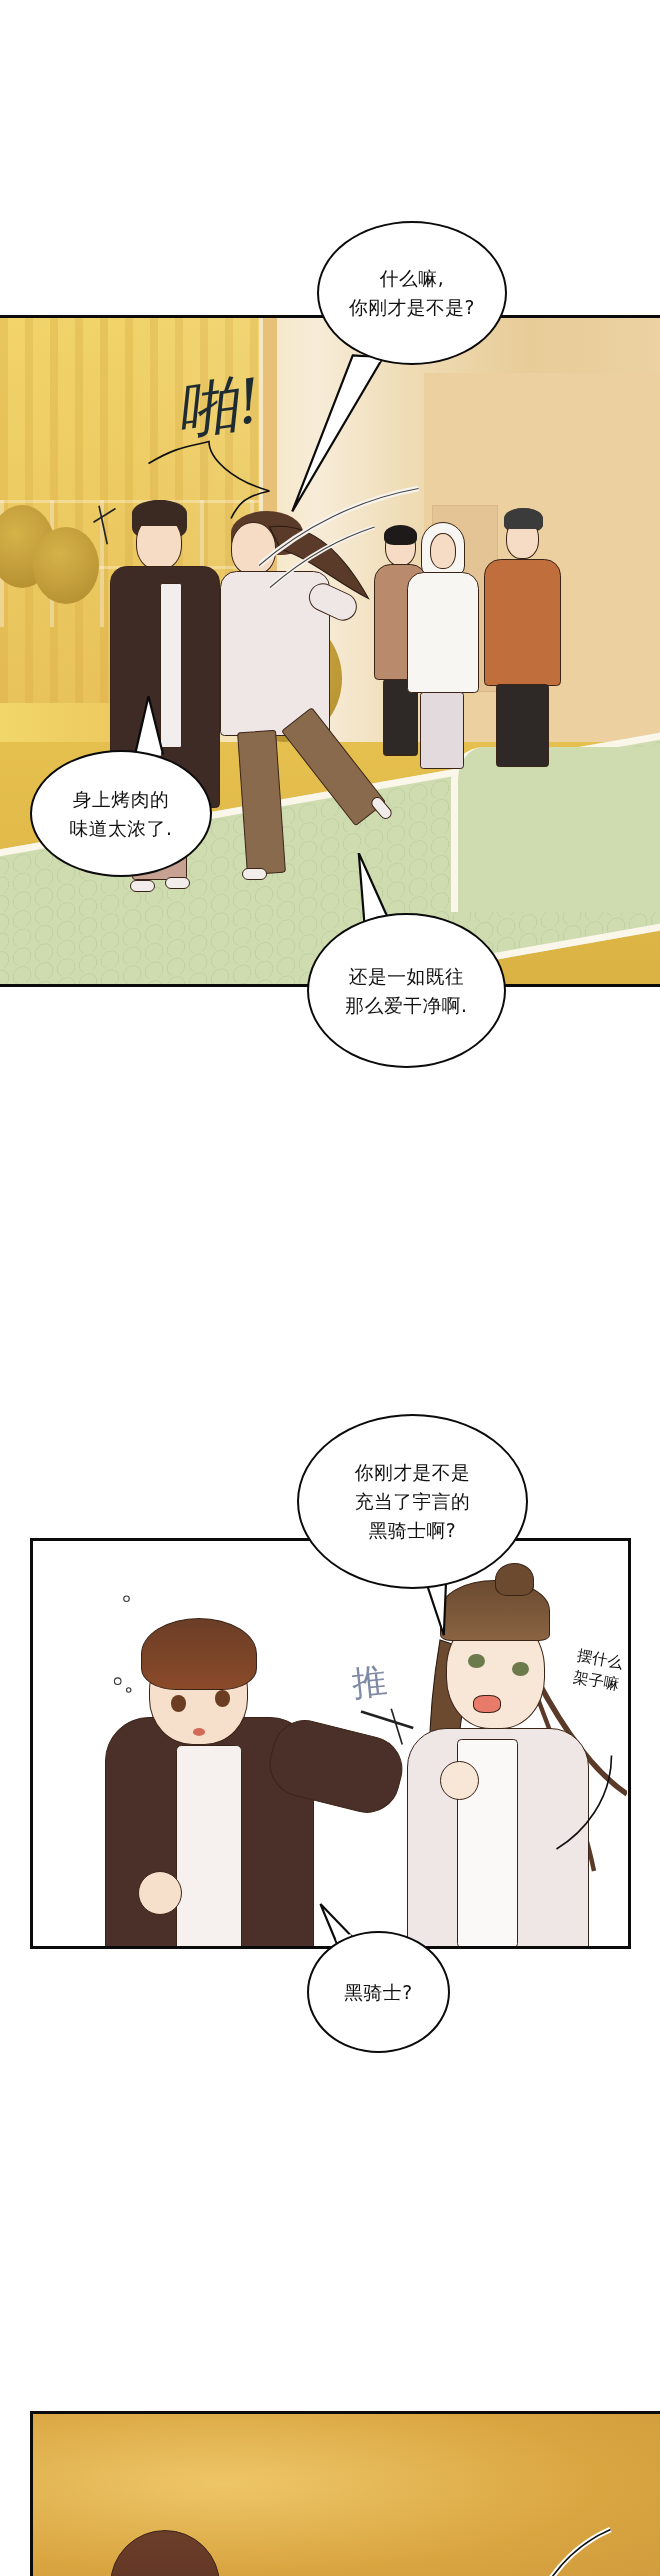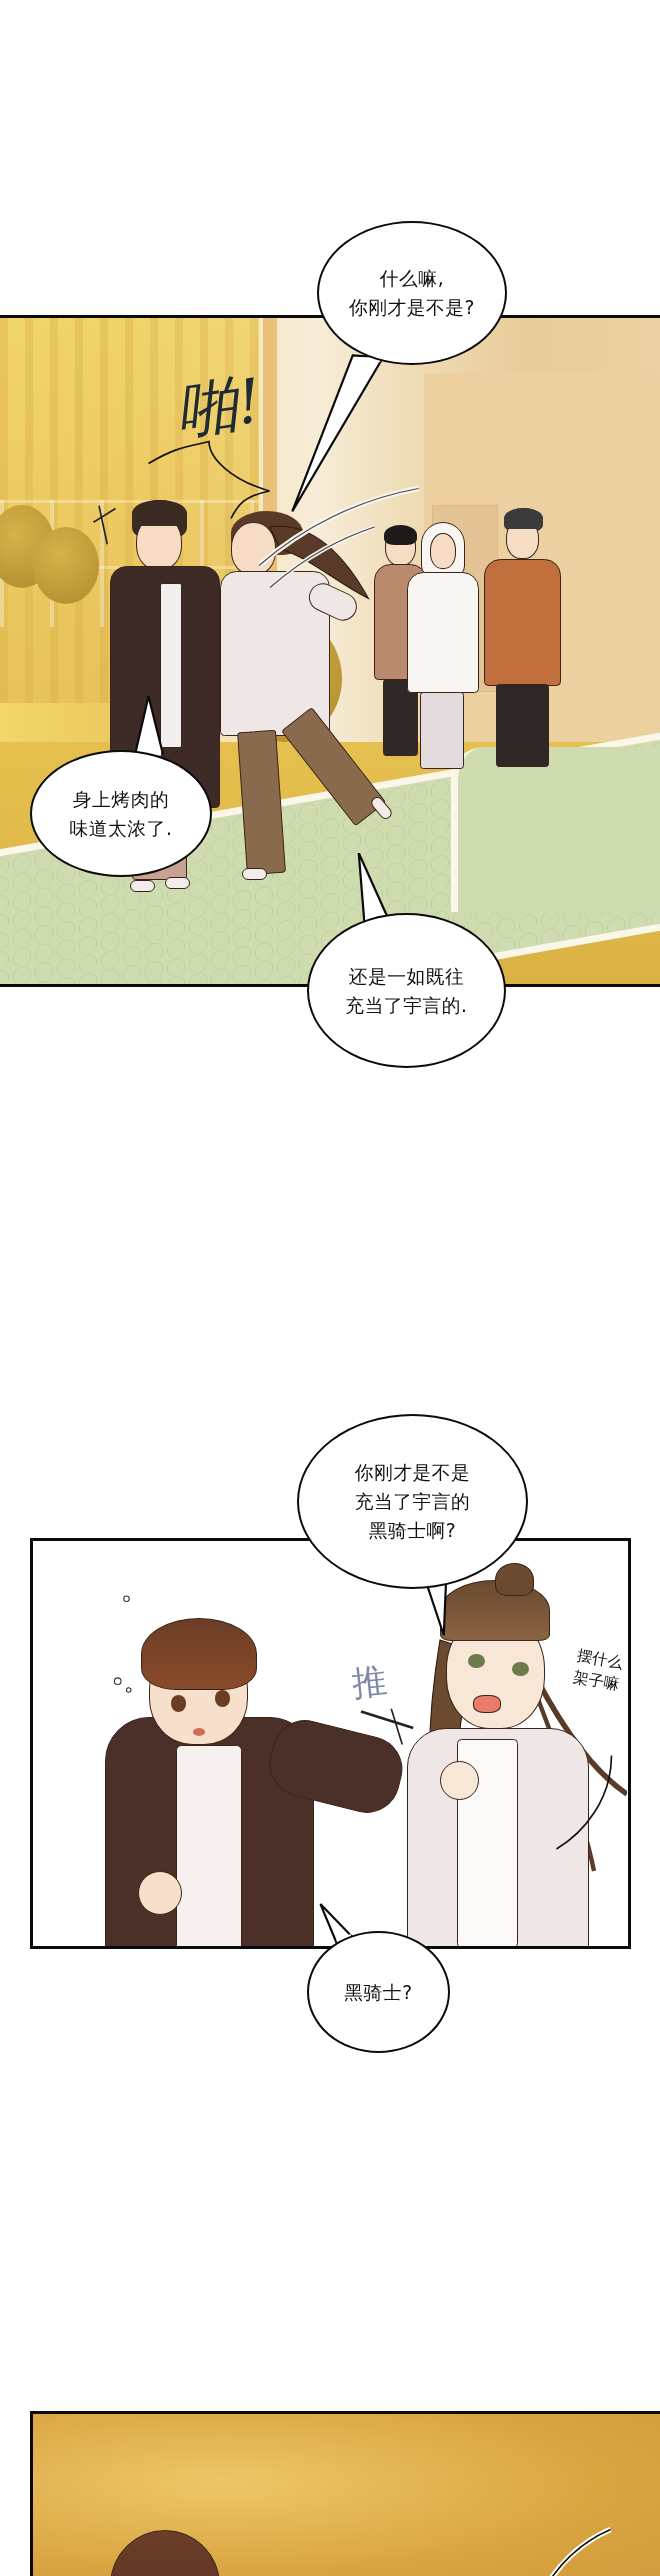--- a/index.html
+++ b/index.html
@@ -148,21 +148,21 @@
   <span class="txt">身上烤肉的
 味道太浓了.</span>
 </div>
 <svg class="tail" style="left:132px; top:696px;" width="33" height="61" viewBox="0 0 60 110">
   <polygon points="30,0 6,104 56,104" fill="#fff" stroke="#0b0b0b" stroke-width="4"></polygon>
   <line x1="9" y1="104" x2="53" y2="104" stroke="#fff" stroke-width="8"></line>
 </svg>
 
 <div class="bubble" style="left:307px; top:913px; width:199px; height:155px;">
   <span class="txt">还是一如既往
-充当了宇言的.</span>
+那么爱干净啊.</span>
 </div>
 <svg class="tail" style="left:352px; top:853px;" width="39" height="72" viewBox="0 0 70 130">
   <polygon points="12,0 22,124 64,116" fill="#fff" stroke="#0b0b0b" stroke-width="4"></polygon>
   <line x1="24" y1="118" x2="60" y2="114" stroke="#fff" stroke-width="8"></line>
 </svg>
 
 <div class="bubble" style="left:297px; top:1414px; width:231px; height:175px;align-items:center;">
   <span class="txt">你刚才是不是
 充当了宇言的
 黑骑士啊?</span>

